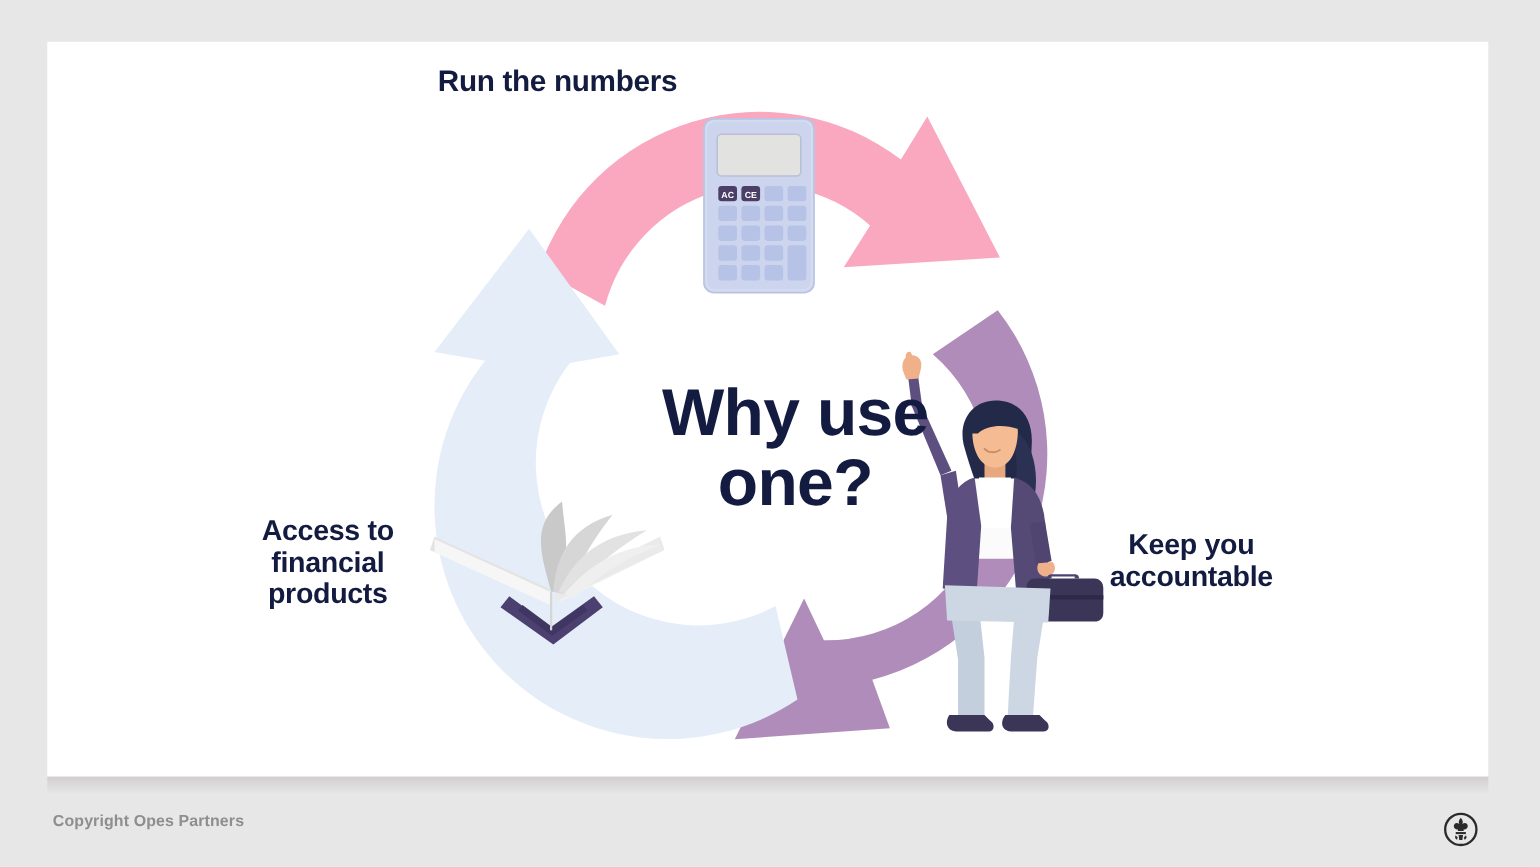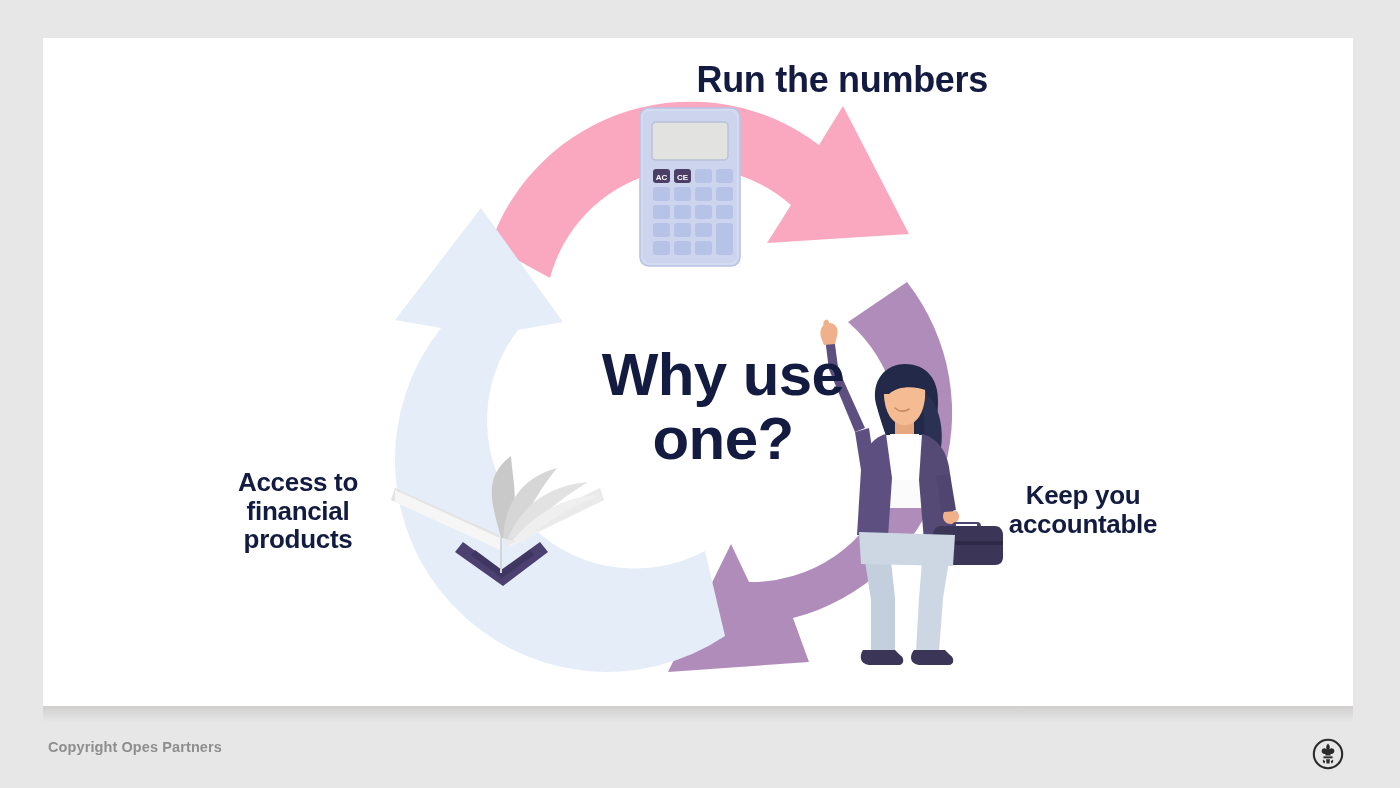--- a/index.html
+++ b/index.html
@@ -64,25 +64,25 @@
   .node-label {
     position: absolute;
     color: #131c40;
     font-weight: bold;
     letter-spacing: -0.3px;
     line-height: 1.10;
     white-space: pre-line;
   }
 
   #label-top {
-    left: 345px;
+    left: 355px;
     top: 22px;
     width: 600px;
-    text-align: right;
-    font-size: 36px;
+    text-align: left;
+    font-size: 27px;
   }
 
   #label-left {
     left: 120px;
     top: 430px;
     width: 270px;
     text-align: center;
     font-size: 26px;
   }
 

